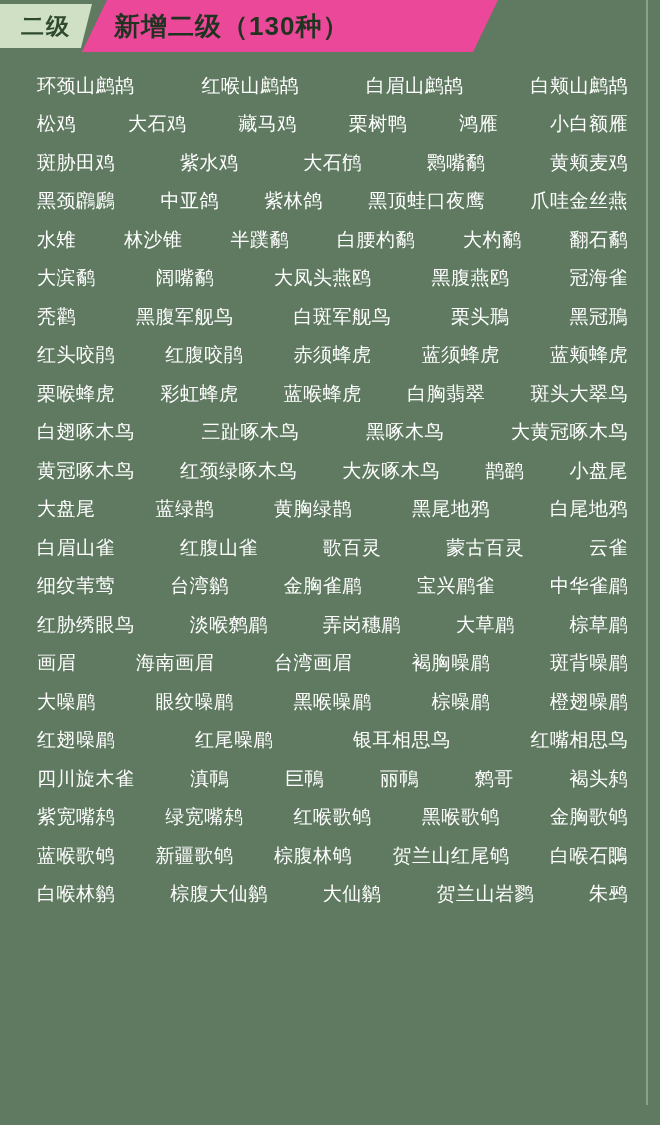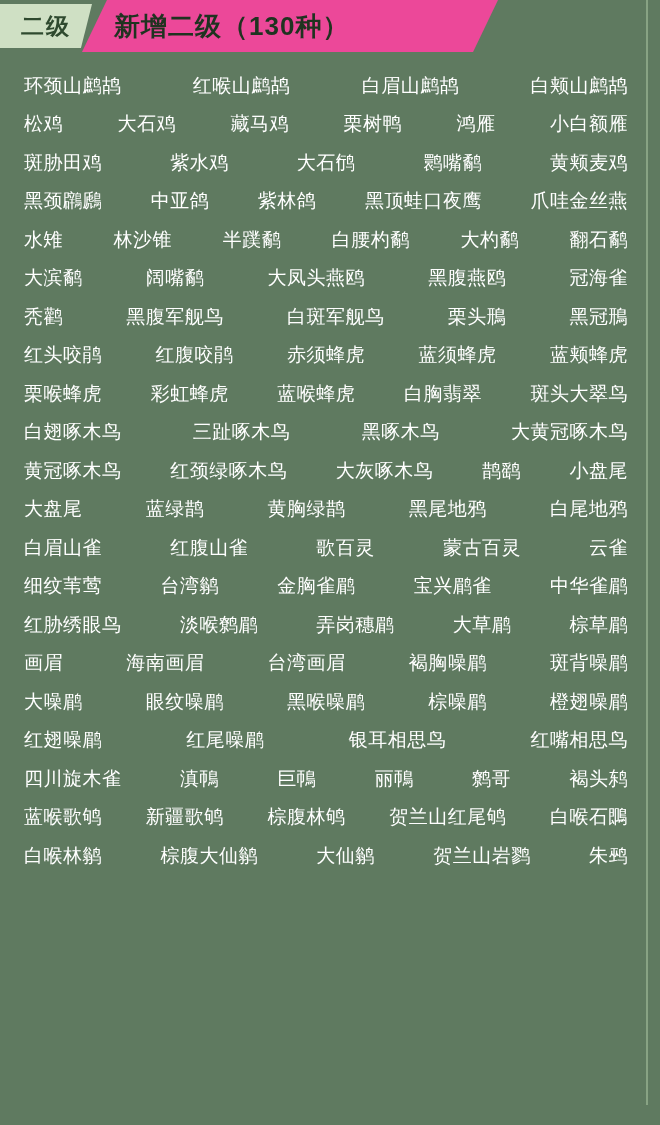--- a/index.html
+++ b/index.html
@@ -86,20 +86,21 @@
     right: 26px;
     bottom: 8px;
   }
   .row {
     display: flex;
     flex-wrap: nowrap;
     justify-content: space-between;
     align-items: center;
     padding: 0 6px 0 8px;
     height: 38.5px;
+    margin-left: 13px;
   }
   .cell {
     color: #ffffff;
     font-size: 19px;
     line-height: 1;
     white-space: nowrap;
     letter-spacing: 0.5px;
   }
 </style>
 </head>
@@ -242,20 +243,27 @@
     </div>
     <div class="row">
       <span class="cell">四川旋木雀</span>
       <span class="cell">滇鳾</span>
       <span class="cell">巨鳾</span>
       <span class="cell">丽鳾</span>
       <span class="cell">鹩哥</span>
       <span class="cell">褐头鸫</span>
     </div>
     <div class="row">
+      <span class="cell">紫宽嘴鸫</span>
+      <span class="cell">绿宽嘴鸫</span>
+      <span class="cell">红喉歌鸲</span>
+      <span class="cell">黑喉歌鸲</span>
+      <span class="cell">金胸歌鸲</span>
+    </div>
+    <div class="row">
       <span class="cell">蓝喉歌鸲</span>
       <span class="cell">新疆歌鸲</span>
       <span class="cell">棕腹林鸲</span>
       <span class="cell">贺兰山红尾鸲</span>
       <span class="cell">白喉石䳭</span>
     </div>
     <div class="row">
       <span class="cell">白喉林鹟</span>
       <span class="cell">棕腹大仙鹟</span>
       <span class="cell">大仙鹟</span>

